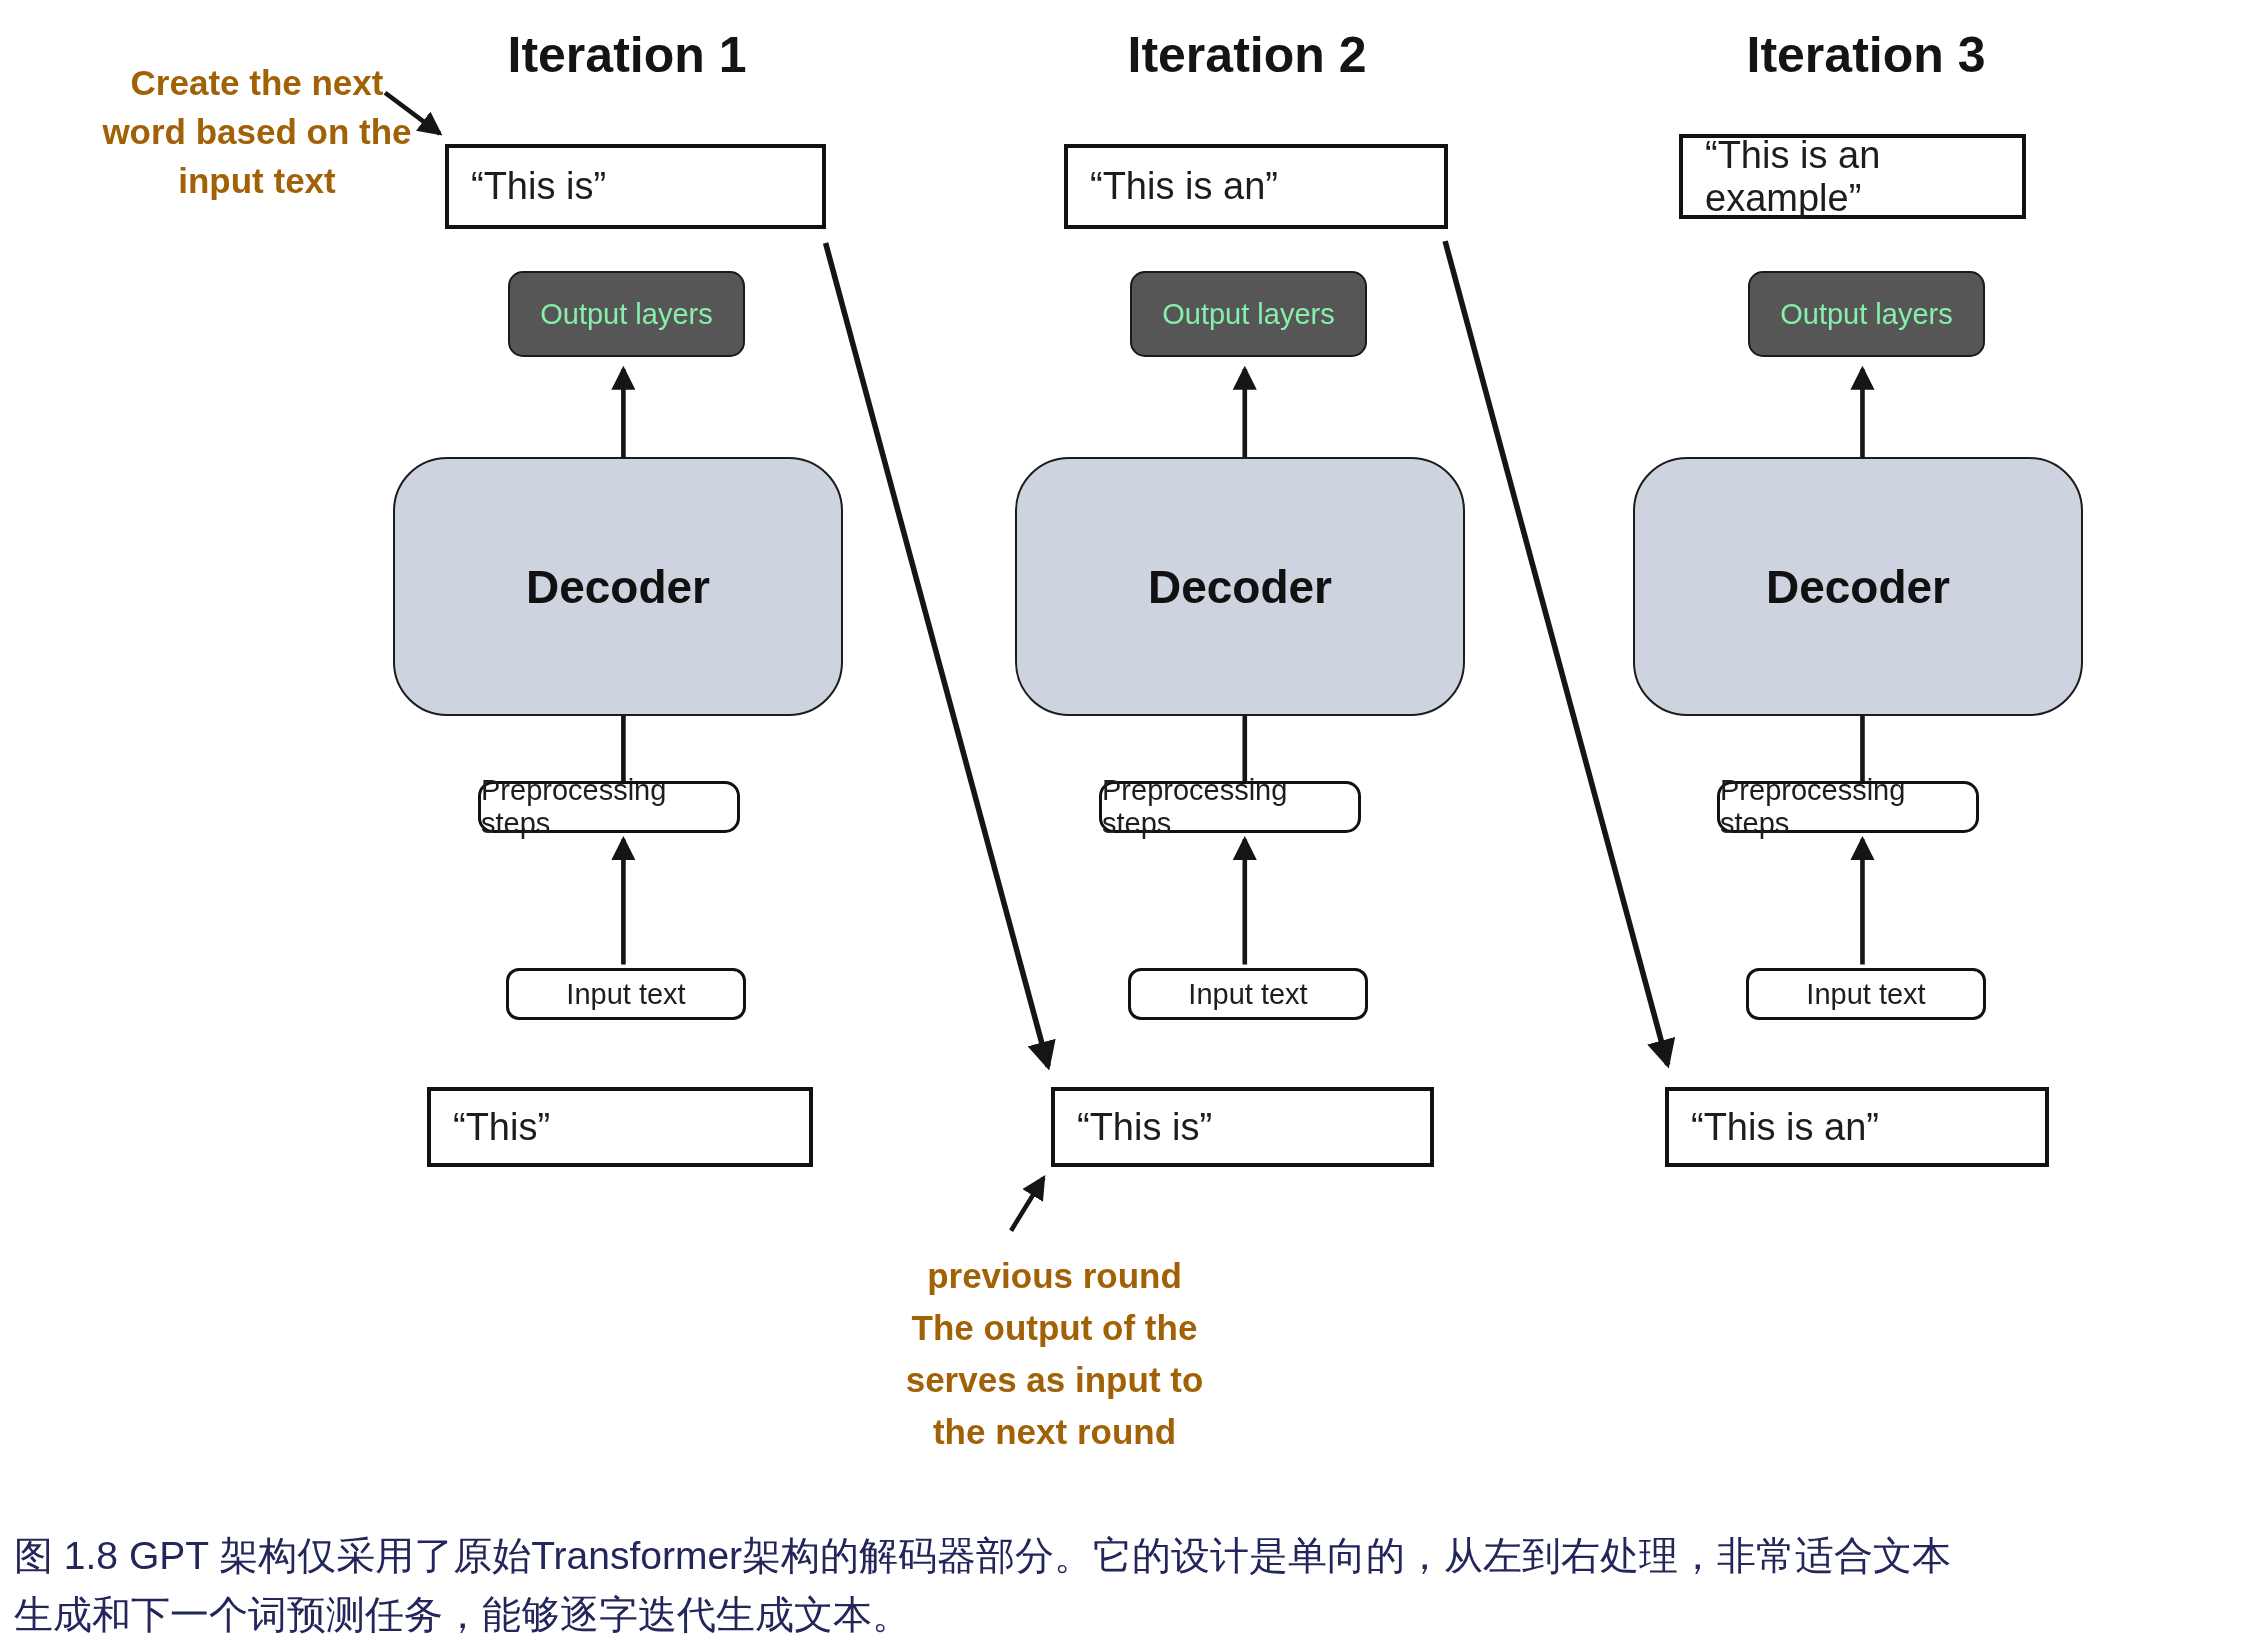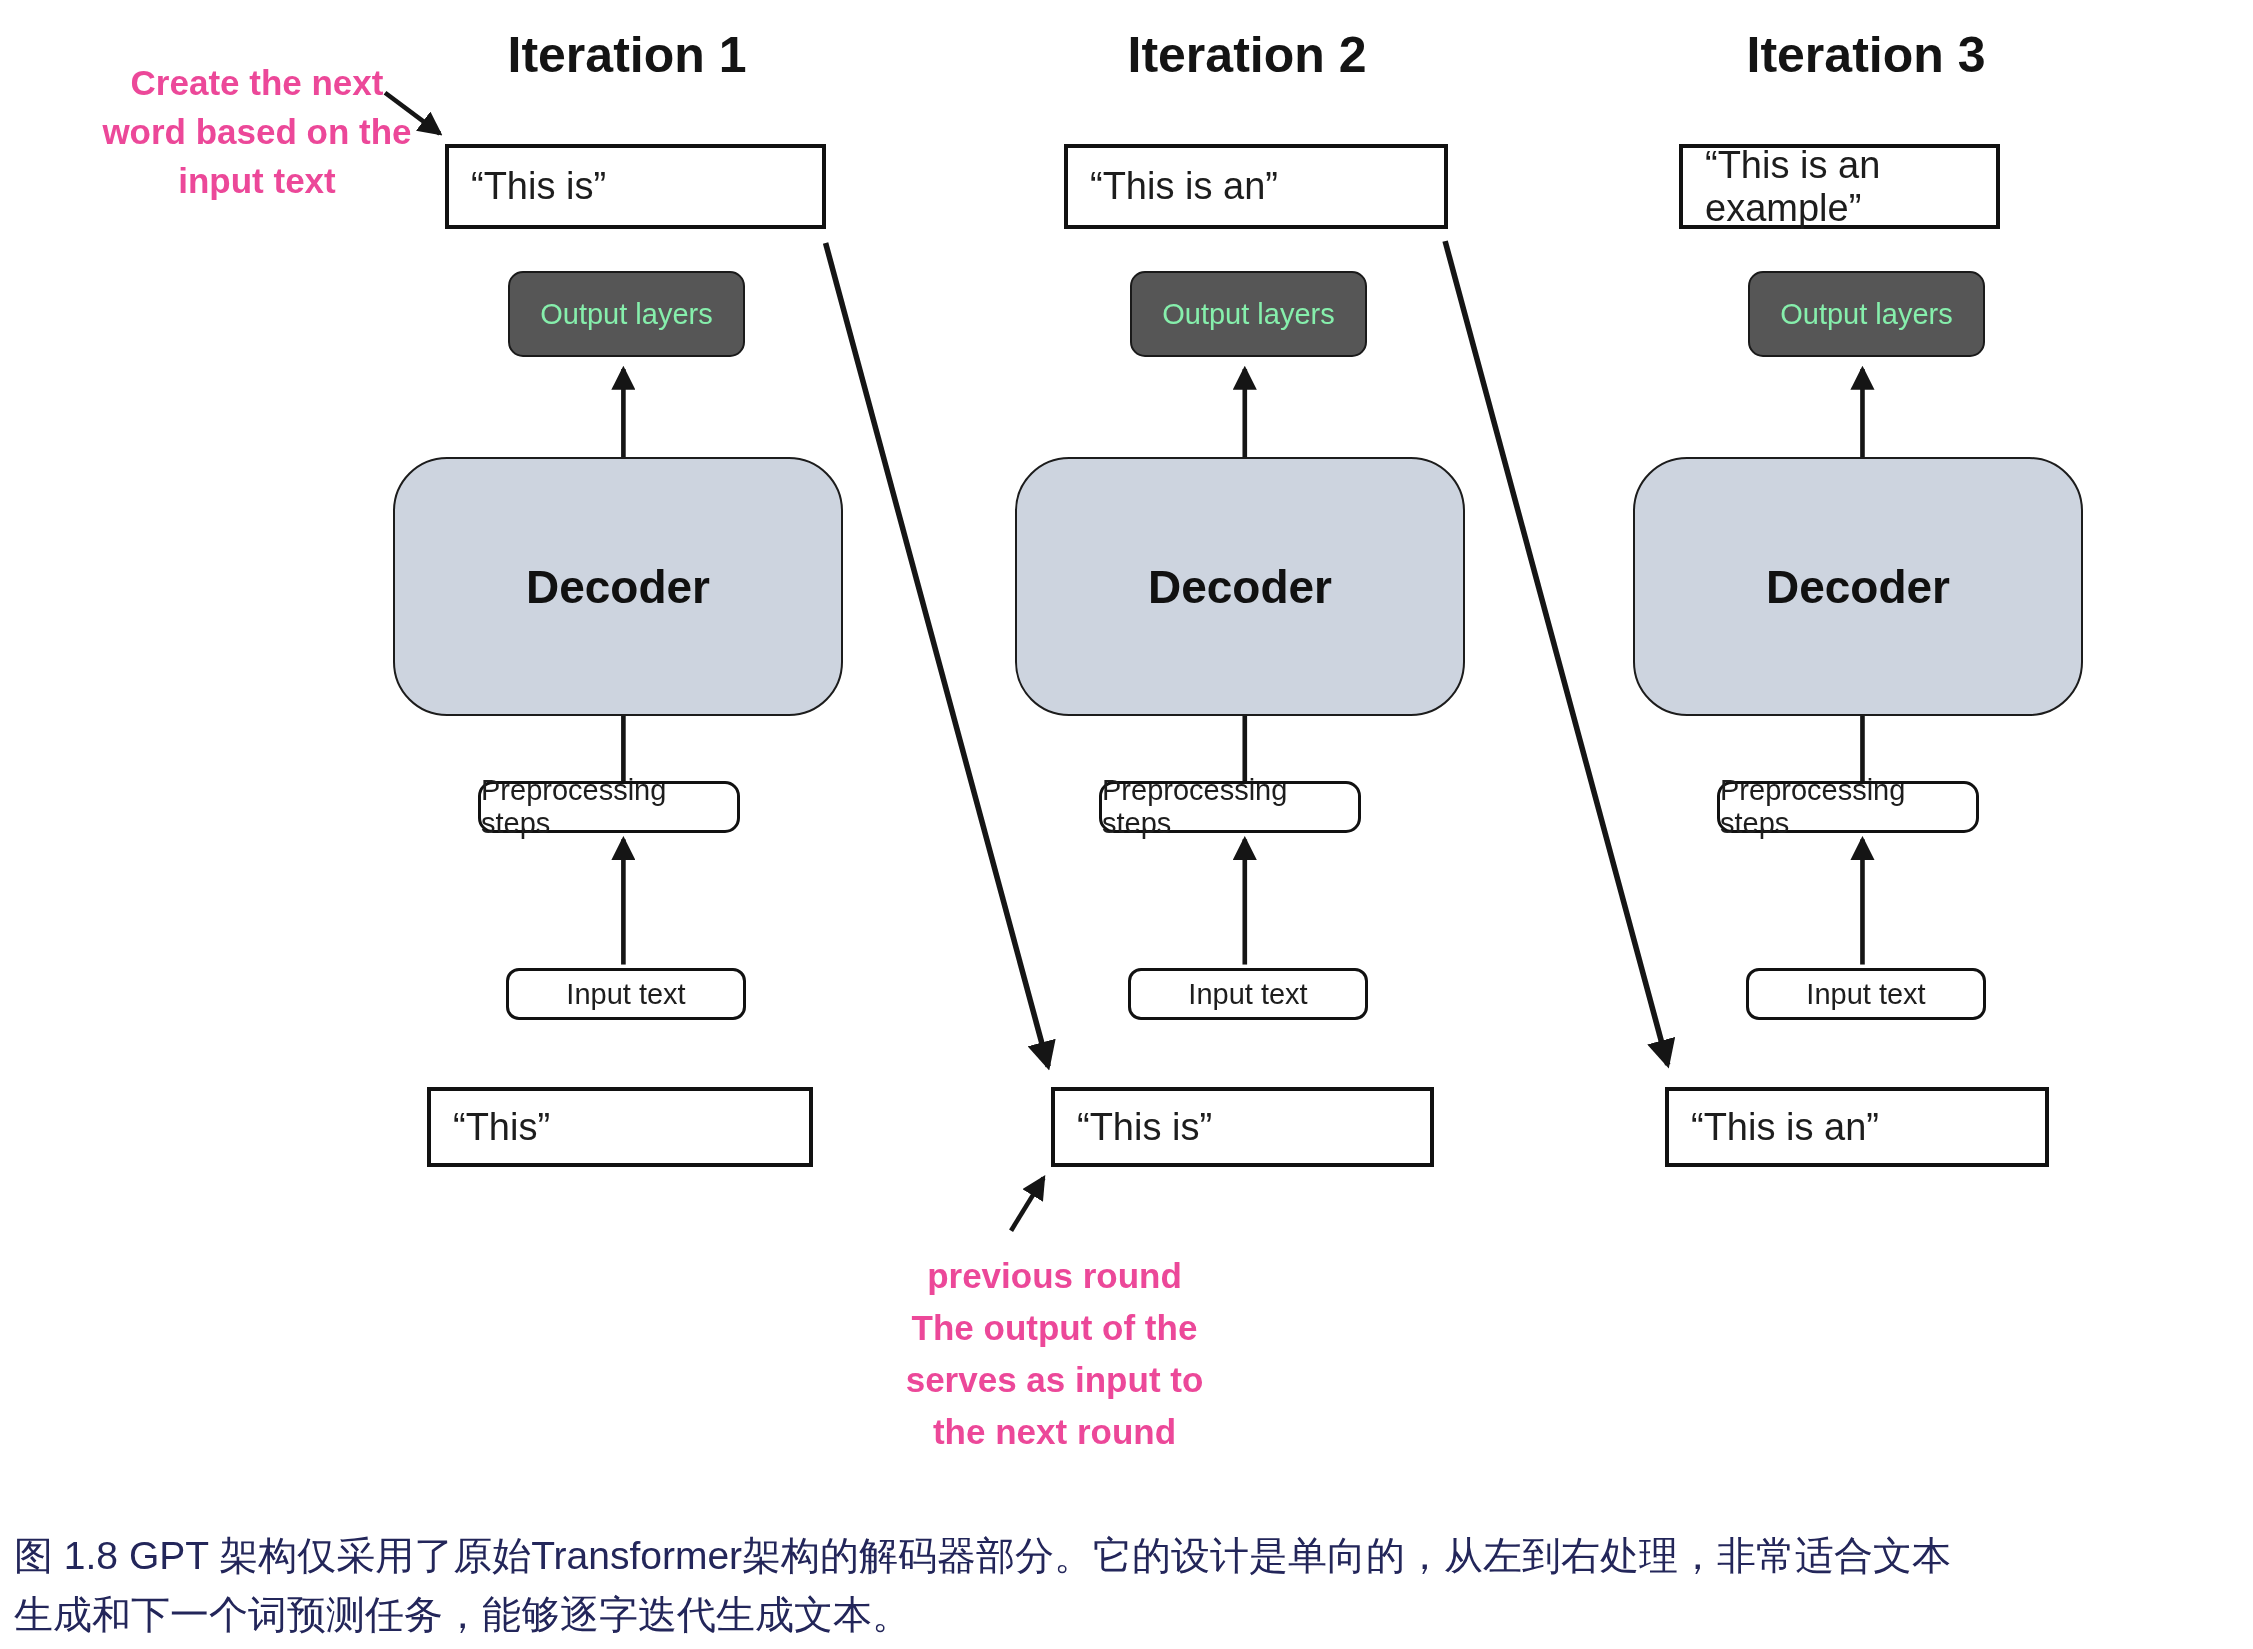--- a/index.html
+++ b/index.html
@@ -17,21 +17,21 @@
   }
   #h1 { left:432px; } #h2 { left:1052px; } #h3 { left:1671px; }
 
   .quote-box {
     position:absolute; background:#ffffff; border:4.6px solid #111111;
     box-sizing:border-box; display:flex; align-items:center;
     font-size:38px; padding-left:22px; color:#1d1d1d;
   }
   #t1 { left:445px;  top:144px;  width:381px; height:85px; }
   #t2 { left:1064px; top:144px;  width:384px; height:85px; }
-  #t3 { left:1679px; top:144px;  width:321px; height:85px; }
+  #t3 { left:1679px; top:134px;  width:347px; height:85px; }
   #b1 { left:427px;  top:1087px; width:386px; height:80px; }
   #b2 { left:1051px; top:1087px; width:383px; height:80px; }
   #b3 { left:1665px; top:1087px; width:384px; height:80px; }
 
   .output-layers {
     position:absolute; width:237px; height:86px; top:271px;
     background:var(--output-layers-fill,#565656); border:2.8px solid #1a1a1a;
     border-radius:15px; box-sizing:border-box; color:#86efac;
     display:flex; align-items:center; justify-content:center; font-size:29px;
   }
@@ -50,21 +50,21 @@
     position:absolute; background:#ffffff; border:3.7px solid #111111;
     box-sizing:border-box; display:flex; align-items:center; justify-content:center;
     font-size:29px; color:#1d1d1d;
   }
   .prep { width:262px; height:52px; top:781px; border-radius:15px; }
   #p1 { left:478px; } #p2 { left:1099px; } #p3 { left:1717px; }
   .inputtext { width:240px; height:52px; top:968px; border-radius:13px; }
   #i1 { left:506px; } #i2 { left:1128px; } #i3 { left:1746px; }
 
   .annotation {
-    position:absolute; font-weight:bold; text-align:center; color:#ec4899;
+    position:absolute; font-weight:bold; text-align:center; color:#a16207;
   }
   .ann-top-left { left:90px; top:58px; width:334px; font-size:35px; line-height:49px; }
   .ann-bottom   { left:869px; top:1250px; width:371px; font-size:35px; line-height:52px; }
 
   .caption {
     position:absolute; left:14px; top:1526px; width:2230px;
     font-size:39px; line-height:59px; color:var(--caption-color,#23265a);
   }
 </style>
 </head>

